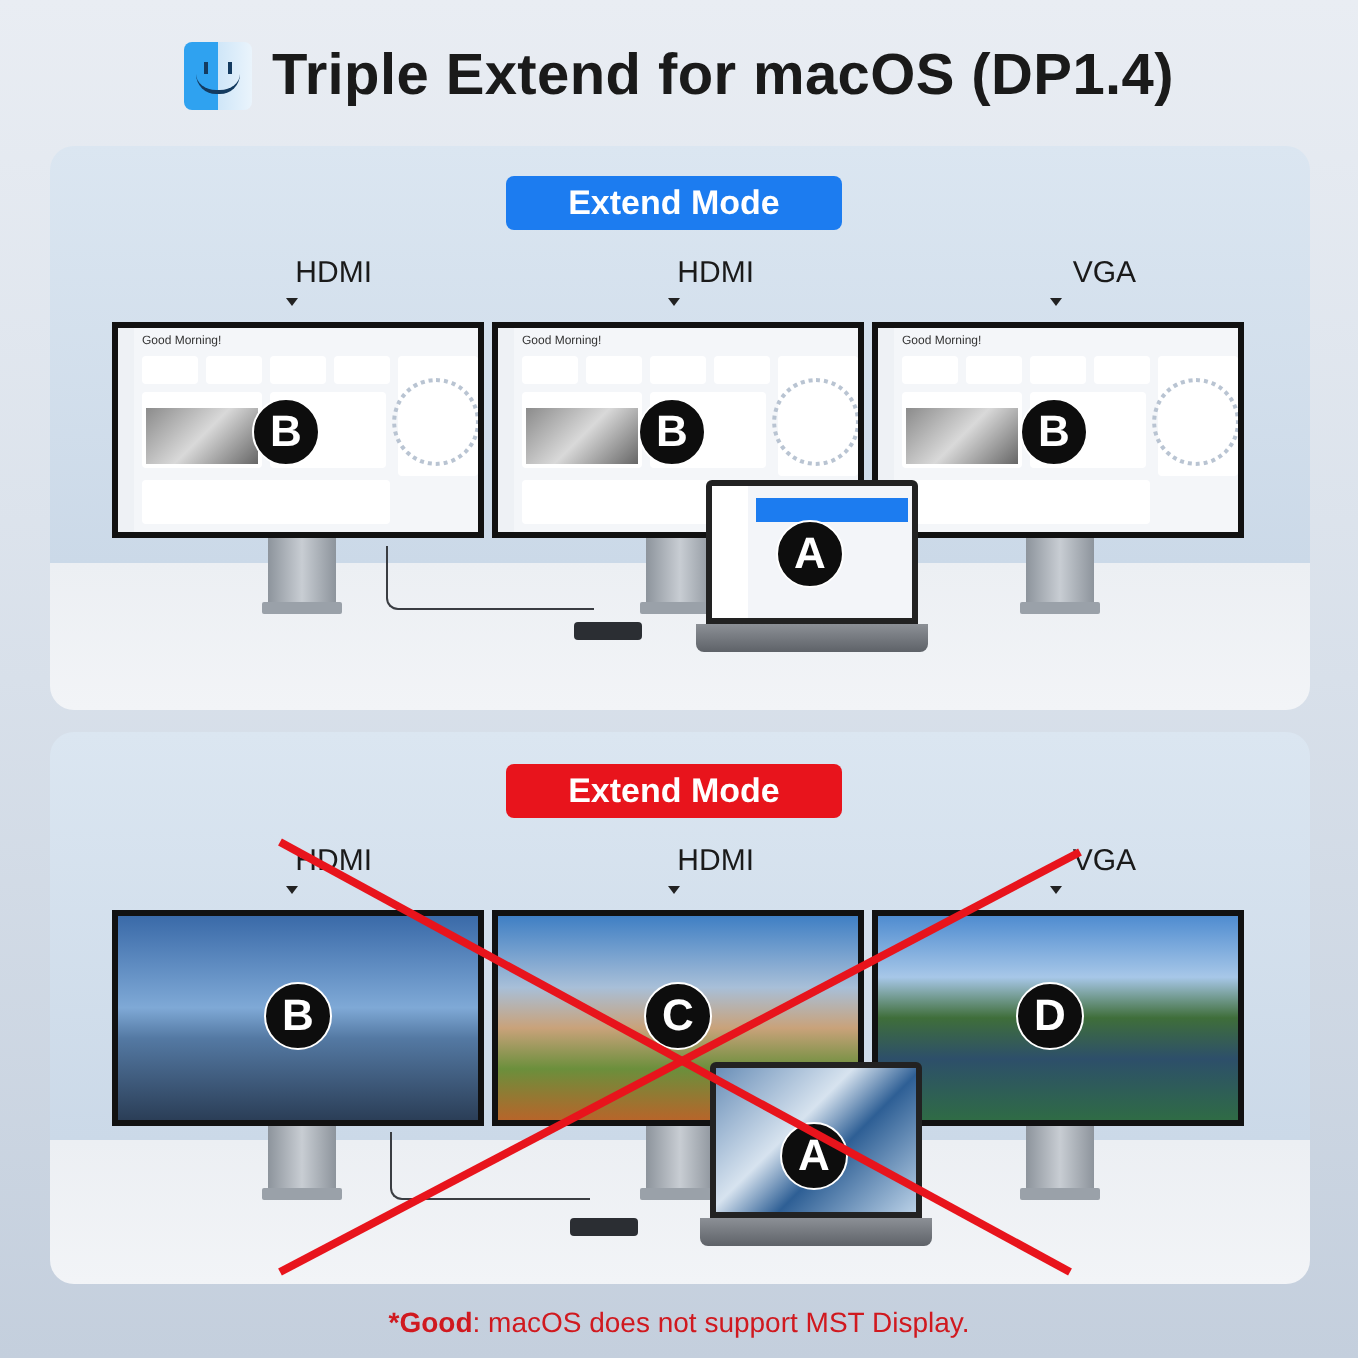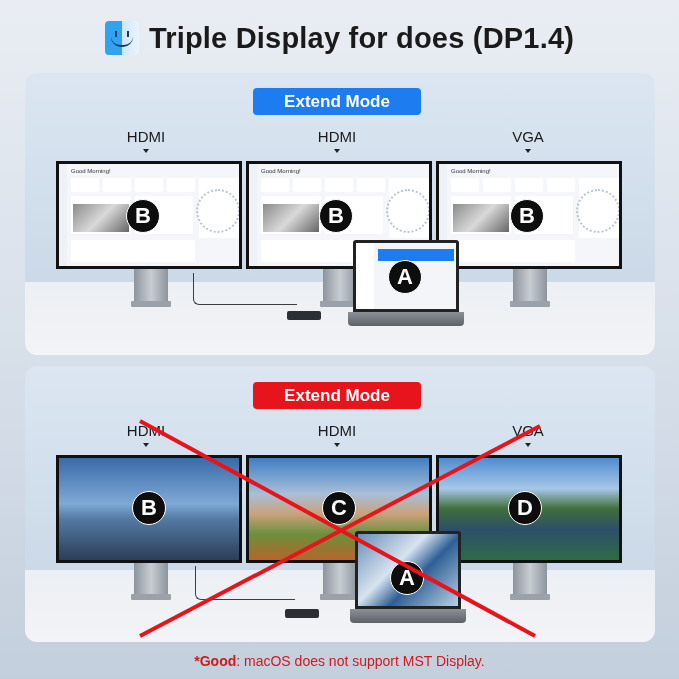--- a/index.html
+++ b/index.html
@@ -36,21 +36,21 @@
   .panel.bottom { background: linear-gradient(180deg, #dbe6f1 0%, #cbd9e8 74%, #eceff3 74%, #f2f4f7 100%); }
 
   .mode-badge {
     position: absolute; left: 228px; width: 168px; height: 27px; border-radius: 4px;
     color: #fff; font-size: 17px; font-weight: bold; display: flex; align-items: center; justify-content: center;
   }
   .mode-badge.blue { top: 15px; background: #1c7cf0; }
   .mode-badge.red { top: 16px; background: #e8141c; }
 
   .port-label {
-    position: absolute; font-size: 15px; color: #1a1a1a; text-align: center; width: 80px;
+    position: absolute; font-size: 15px; color: #1a1a1a; text-align: right; width: 80px;
   }
   .port-label::after {
     content: ""; display: block; margin: 4px auto 0; width: 0; height: 0;
     border-left: 3px solid transparent; border-right: 3px solid transparent; border-top: 4px solid #222;
   }
 
   .monitor {
     position: absolute; width: 186px; height: 108px; background: #111; padding: 3px;
   }
   .screen { width: 100%; height: 100%; position: relative; overflow: hidden; }
@@ -104,21 +104,21 @@
 </style>
 </head>
 <body>
 
 <div class="title-row">
   <div class="finder-icon">
     <span class="eye l"></span>
       <span class="eye r"></span>
       <span class="smile"></span>
   </div>
-  <div class="title-text">Triple Display for does (DP1.4)</div>
+  <div class="title-text">Triple Extend for macOS (DP1.4)</div>
 </div>
 
 <div class="panel top">
   <div class="mode-badge blue">Extend Mode</div>
 
   <div class="port-label" style="left:81px; top:55px;">HDMI</div>
   <div class="port-label" style="left:272px; top:55px;">HDMI</div>
   <div class="port-label" style="left:463px; top:55px;">VGA</div>
 
   <div class="stand" style="left:109px; top:194px; height:36px;"></div>

